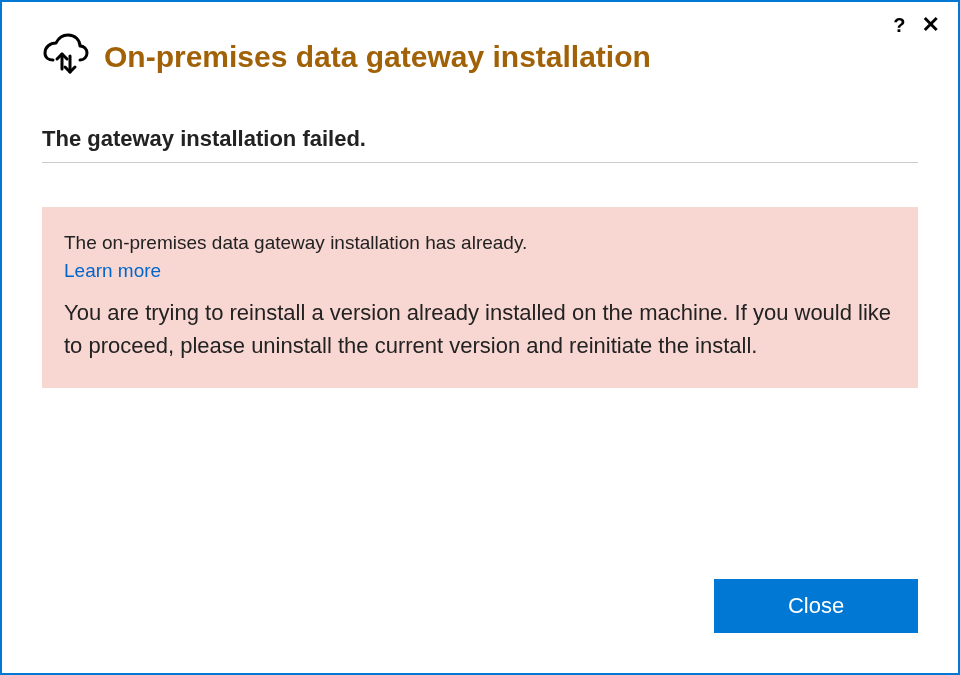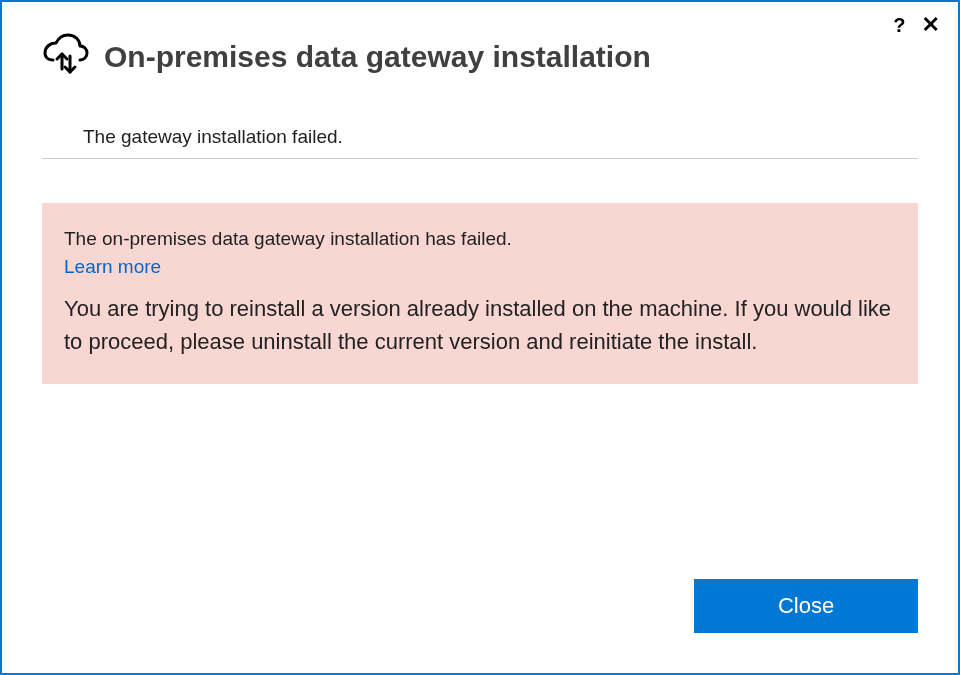--- a/index.html
+++ b/index.html
@@ -43,28 +43,27 @@
     .header {
       display: flex;
       align-items: center;
       gap: 14px;
       margin-top: 12px;
     }
     .cloud-icon { flex-shrink: 0; }
     .title {
       font-size: 30px;
       font-weight: 600;
-      color: #404040;
+      color: #a16207;
     }
     .subtitle {
-      font-size: 19px;
+      font-size: 22px;
       color: #222;
       margin-top: 44px;
-      font-weight: 400;
-      margin-left: 41px;
+      font-weight: 700;
     }
     .hr {
       border: none;
       border-top: 1px solid #ccc;
       margin-top: 10px;
     }
     .alert {
       background: #f8d7d3;
       margin-top: 44px;
       padding: 22px 22px 26px 22px;
@@ -92,21 +91,21 @@
       display: flex;
       justify-content: flex-end;
     }
     .close-btn {
       background: #0078d4;
       color: #fff;
       border: none;
       font-size: 22px;
       font-weight: 400;
       padding: 14px 0;
-      width: 224px;
+      width: 204px;
       cursor: pointer;
       font-family: inherit;
     }
   </style>
 </head>
 <body>
 
 <div class="window">
 
   <div class="titlebar-controls">
@@ -124,21 +123,21 @@
         <polyline points="23,35 28,40 33,35" fill="none" stroke="#000" stroke-width="3" stroke-linecap="round" stroke-linejoin="round"></polyline>
       </svg>
     </span>
     <h1 class="title">On-premises data gateway installation</h1>
   </div>
 
   <div class="subtitle">The gateway installation failed.</div>
   <hr class="hr">
 
   <div class="alert">
-    <div class="alert-top">The on-premises data gateway installation has failed.</div>
+    <div class="alert-top">The on-premises data gateway installation has already.</div>
     <a class="alert-link">Learn more</a>
     <div class="alert-body">You are trying to reinstall a version already installed on the machine. If you would like to proceed, please uninstall the current version and reinitiate the install.</div>
   </div>
 
   <div class="footer">
     <button class="close-btn">Close</button>
   </div>
 
 </div>
 

